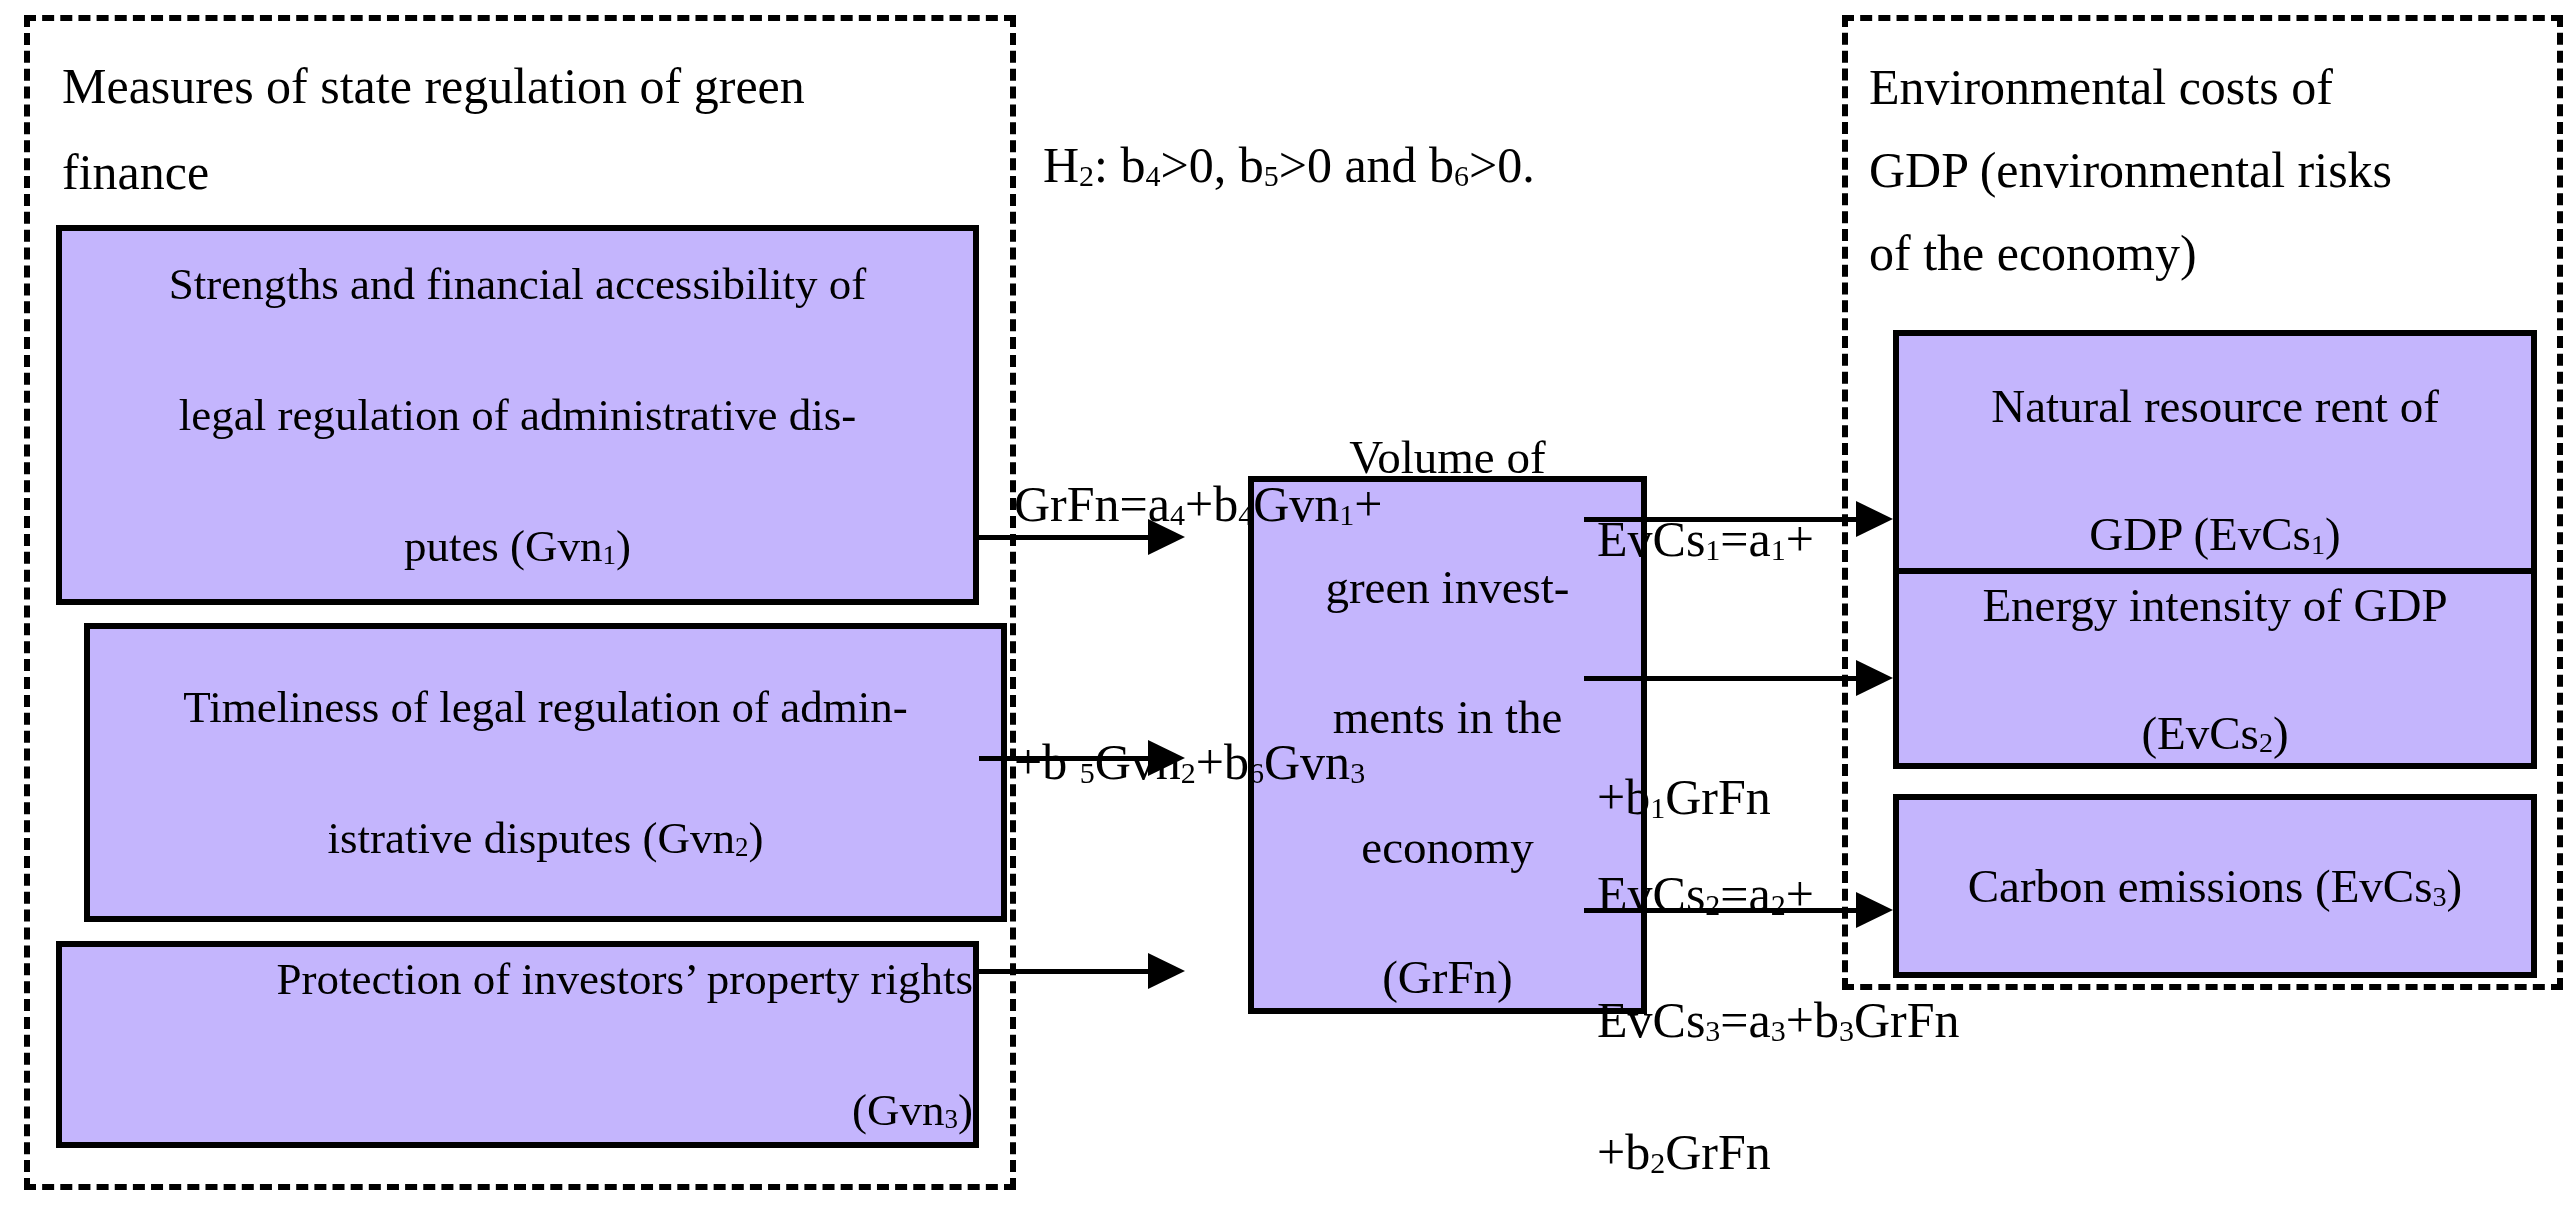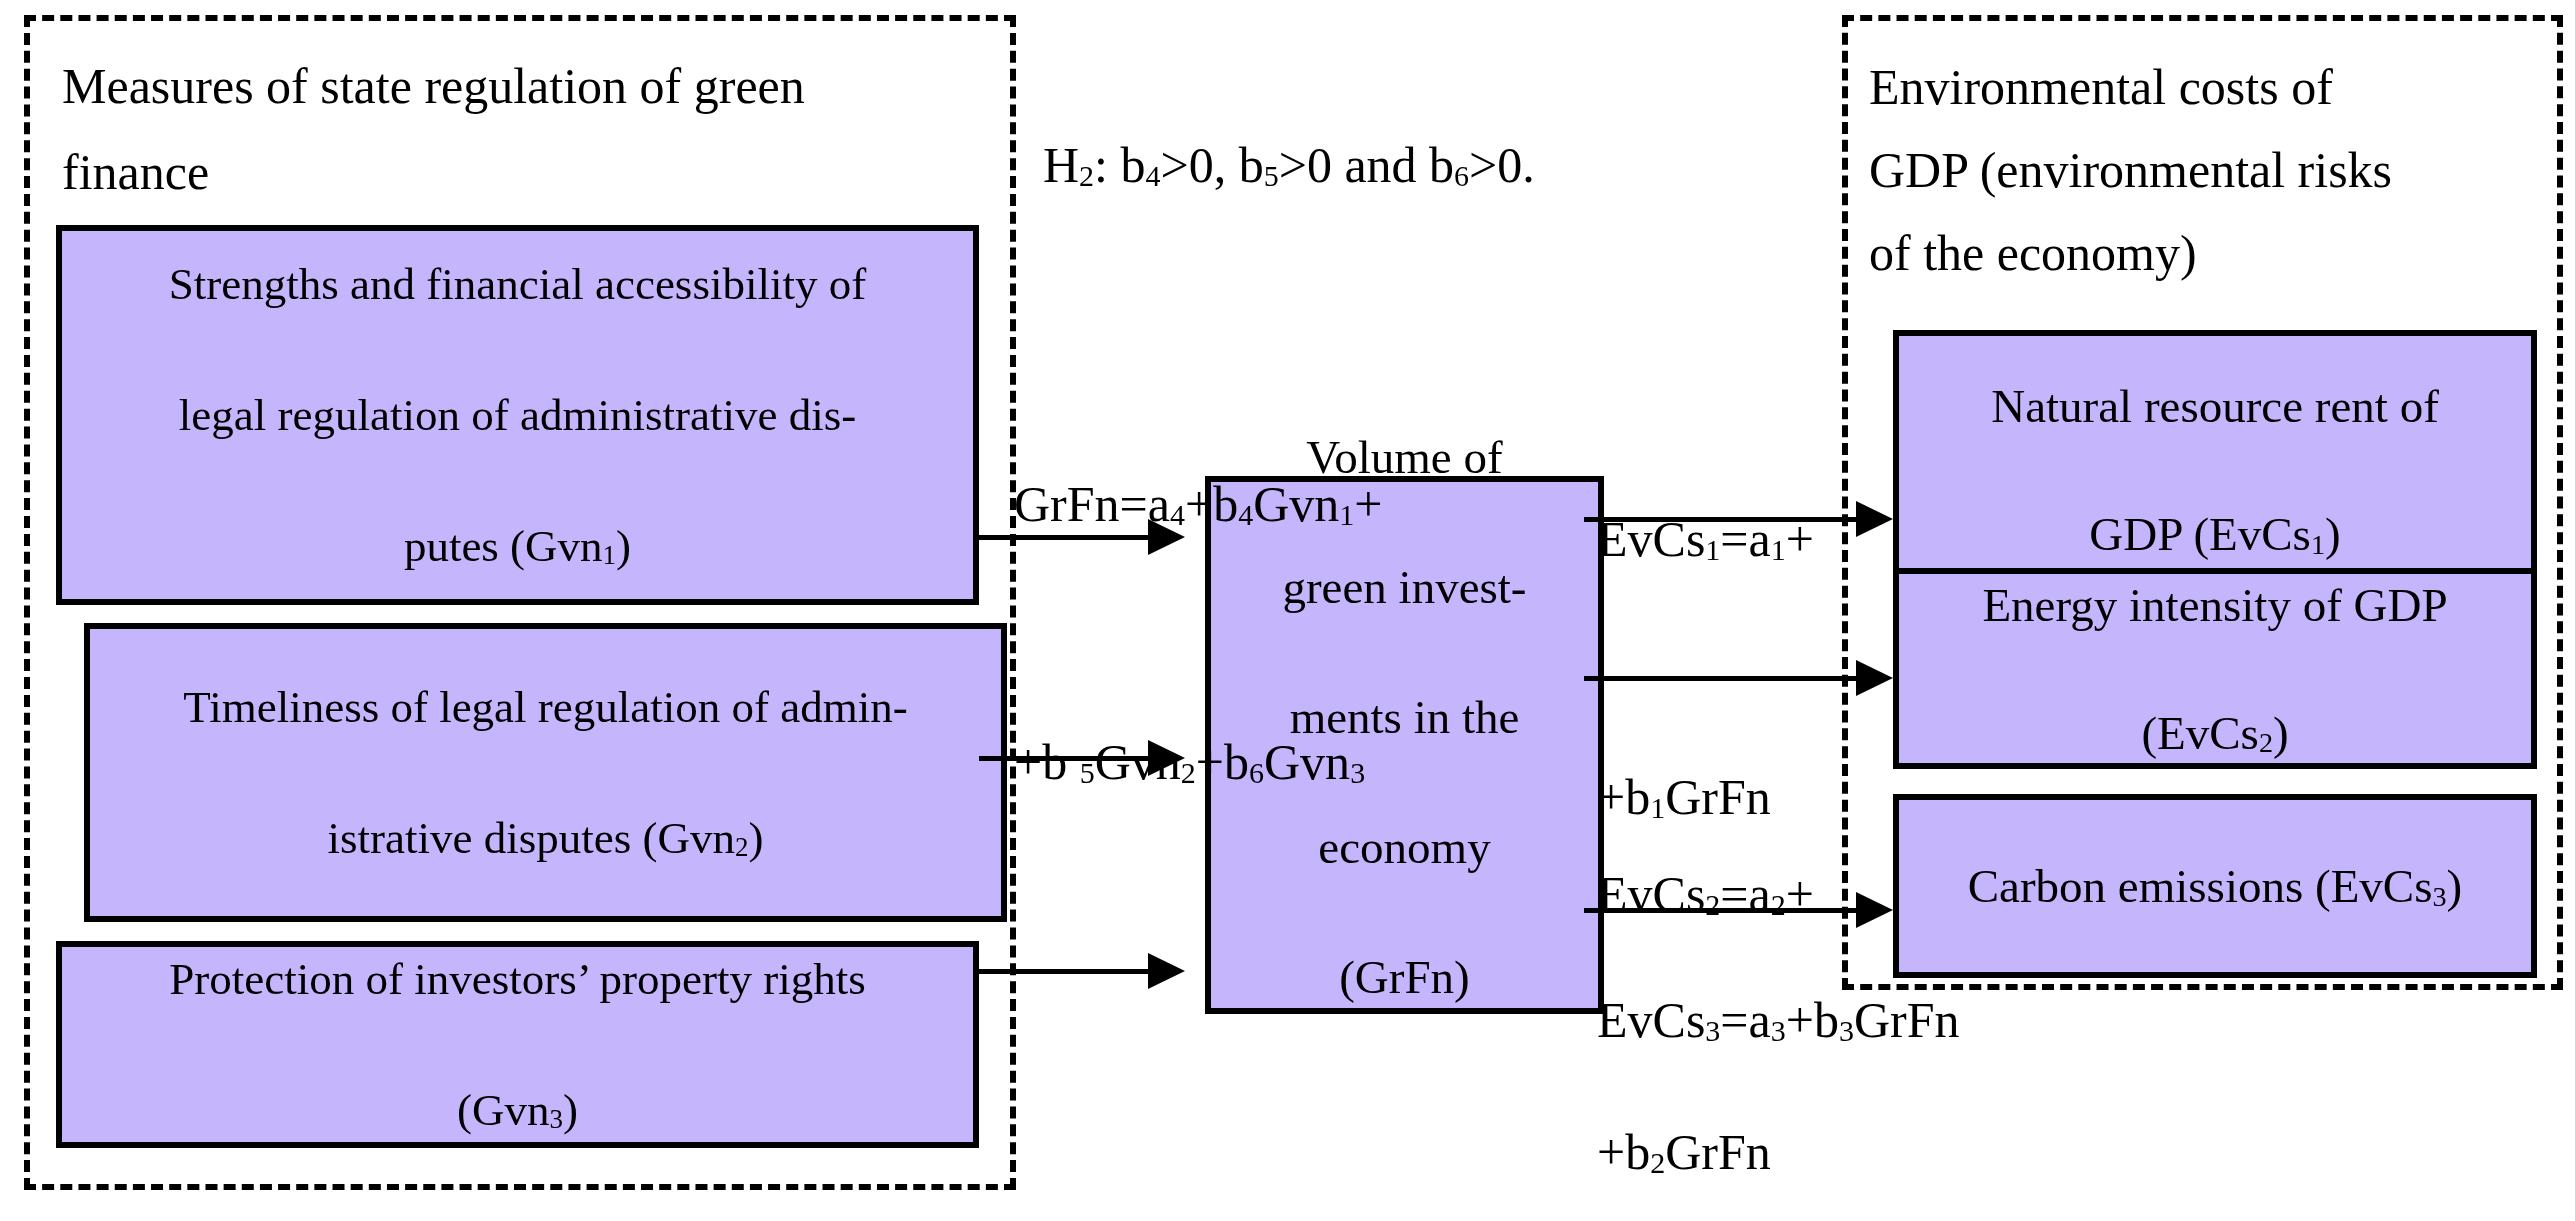--- a/index.html
+++ b/index.html
@@ -78,23 +78,23 @@
     border-top: 18px solid transparent;
     border-bottom: 18px solid transparent;
     border-left: 37px solid #000000;
   }
 
   
   #left-container  { left: 23.6px;   top: 15px;   width: 980px; height: 1163px; }
   #left-title      { left: 62px;  top: 43px;   width: 900px; }
   #gvn1-box        { left: 56px;   top: 225px;  width: 923px; height: 380px; }
   #gvn2-box        { left: 56px;   top: 623px; width: 923px; height: 299px; margin-left: 28px; }
-  #gvn3-box        { left: 56px;   top: 941px; width: 923px; height: 207px; }
-
-  #volume-box      { left: 1205px; top: 476px;  width: 399px;  height: 538px; padding-bottom: 56px; }
+  #gvn3-box        { left: 56px;   top: 941px; width: 923px; height: 207px; align-items: flex-end; }
+
+  #volume-box      { left: 1248px; top: 476px;  width: 399px;  height: 538px; padding-bottom: 56px; }
 
   #right-container { left: 1842px; top: 15px;   width: 709px; height: 963px; }
   #right-title     { left: 1869px; top: 46px;   width: 658px; }
   #evcs1-box       { left: 1893px; top: 330px;  width: 644px; height: 280px; }
   #evcs2-box       { left: 1893px; top: 568px;  width: 644px; height: 201px; }
   #evcs3-box       { left: 1893px; top: 794px; width: 644px; height: 184px; }
 
   #h2-label        { left: 1043px; top: 122px; }
   #grfn-equation   { left: 1014px; top: 289px; }
   #evcs1-equation  { left: 1597px; top: 324px; }

